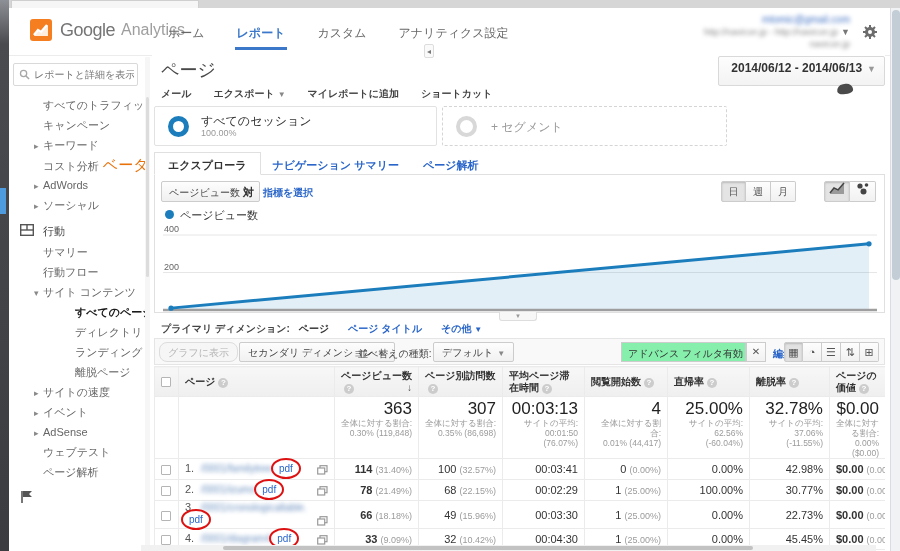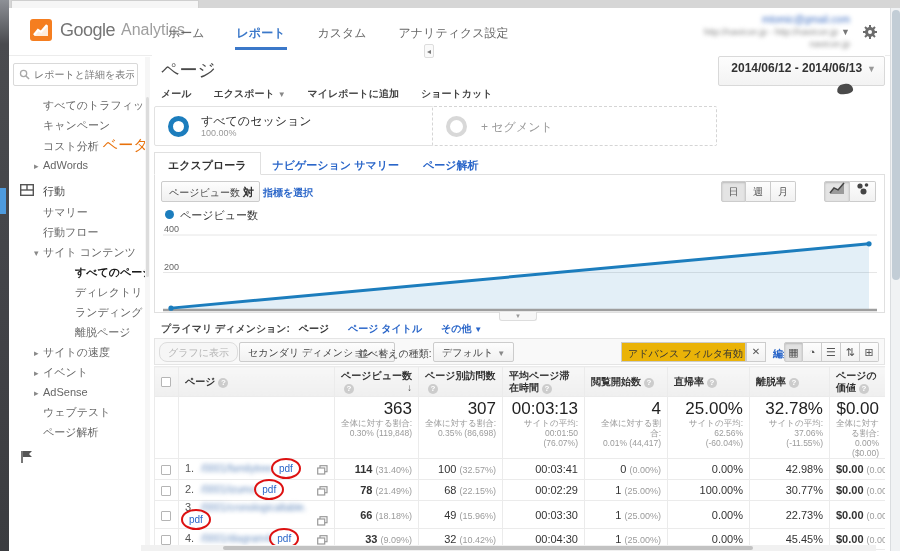--- a/index.html
+++ b/index.html
@@ -61,21 +61,21 @@
   .date-box .caret { color:#999; font-size:9px; margin-left:5px; font-weight:normal; }
 
   .action-bar { position:absolute; left:9px; top:33px; height:16px; display:flex; }
   .action-item { font-size:10px; font-weight:bold; color:#444; margin-right:22px; cursor:pointer; }
   .action-item .caret { color:#888; font-size:8px; margin-left:3px; }
   .insight-icon { position:absolute; right:32px; top:30px; width:16px; height:10px; background:#4a4a4a; border-radius:45% 45% 40% 40%/70% 70% 40% 40%; transform:rotate(-8deg); cursor:pointer; }
 
   .segments { position:absolute; left:2px; top:52px; width:731px; height:40px; }
   .seg-box { position:absolute; top:0; height:40px; background:#fff; }
   .seg-all { left:0; width:283px; border:1px solid #e2e2e2; border-radius:2px; cursor:pointer;padding-left:12px; }
-  .seg-add { left:278px; width:285px; border:1px dashed #d5d5d5; border-radius:2px; cursor:pointer; }
+  .seg-add { left:288px; width:285px; border:1px dashed #d5d5d5; border-radius:2px; cursor:pointer; }
   .seg-ring { position:absolute; left:13px; top:9px; width:21px; height:21px; border-radius:50%; }
   .seg-ring.blue { border:5px solid #1c7dbd; }
   .seg-ring.gray { border:4px solid #d8d8d8; }
   .seg-label { position:absolute; left:46px; top:6px; font-size:12px; color:#333; }
   .seg-sub { position:absolute; left:46px; top:21px; font-size:9px; color:#999; }
   .seg-add-label { position:absolute; left:48px; top:12px; font-size:12px; color:#9a9a9a; }
 
   .tabs { position:absolute; left:2px; top:98px; height:23px; width:731px; }
   .tab-active { display:inline-block; height:23px; padding:5px 13px 0; background:#fff; border:1px solid #e0e0e0; border-bottom:1px solid #fff; font-size:11px; font-weight:bold; color:#333; position:relative; z-index:2; cursor:pointer; }
   .tab-link { display:inline-block; padding:5px 12px 0; font-size:11px; font-weight:bold; color:#2a66c9; cursor:pointer; }
@@ -103,21 +103,21 @@
   .dim-row { position:absolute; left:9px; top:268px; font-size:10px; }
   .dim-label { font-weight:bold; color:#444; }
   .dim-primary { font-weight:bold; color:#333; margin-left:6px; cursor:pointer; }
   .dim-link { color:#2a66c9; font-weight:bold; margin-left:16px; cursor:pointer; }
   .dim-link .caret { color:#2a66c9; font-size:8px; }
 
   .ctrl-bar { position:absolute; left:2px; top:284px; width:731px; height:27px; background:#f9f9f9; border:1px solid #e5e5e5; }
   .ctrl-btn { position:absolute; top:3px; height:20px; padding:3px 8px 0; border:1px solid #ccc; border-radius:2px; background:linear-gradient(#fdfdfd,#f1f1f1); font-size:10px; color:#444; cursor:pointer; white-space:nowrap; }
   .ctrl-btn.disabled { color:#b5b5b5; background:#f6f6f6; border-color:#ddd; cursor:default; }
   .sort-label { position:absolute; left:203px; top:8px; font-size:10px; color:#444; }
-  .filter-box { position:absolute; left:466px; top:3px; width:125px; height:20px; border:1px solid #ccc; background:#eab308; font-size:10px; color:#333; padding:4px 4px 0 6px; white-space:nowrap; overflow:hidden; }
+  .filter-box { position:absolute; left:466px; top:3px; width:125px; height:20px; border:1px solid #ccc; background:#86efac; font-size:10px; color:#333; padding:4px 4px 0 6px; white-space:nowrap; overflow:hidden; }
   .filter-x { position:absolute; left:591px; top:3px; width:20px; height:20px; border:1px solid #ccc; background:linear-gradient(#fdfdfd,#f1f1f1); text-align:center; line-height:18px; font-size:10px; color:#555; cursor:pointer; }
   .edit-link { position:absolute; left:618px; top:8px; font-size:10px; font-weight:bold; color:#2a66c9; cursor:pointer; }
   .view-group { position:absolute; right:5px; top:3px; display:flex; }
   .view-btn { width:19px; height:20px; border:1px solid #ccc; border-left:none; background:linear-gradient(#fdfdfd,#f1f1f1); text-align:center; line-height:18px; font-size:11px; color:#555; cursor:pointer; }
   .view-btn:first-child { border-left:1px solid #ccc; border-radius:2px 0 0 2px; }
   .view-btn:last-child { border-radius:0 2px 2px 0; }
   .view-btn.sel { background:#e2e2e2; box-shadow:inset 0 1px 2px rgba(0,0,0,.18); }
 
   
   .data-table { position:absolute; left:2px; top:312px; width:731px; border-collapse:collapse; table-layout:fixed; background:#fff; }
@@ -197,22 +197,24 @@
       <div class="search-box">
         <svg class="search-icon" viewBox="0 0 12 12">
             <circle cx="5" cy="5" r="3.4" fill="none" stroke="#a7a7a7" stroke-width="1.4"></circle>
             <line x1="7.6" y1="7.6" x2="11" y2="11" stroke="#a7a7a7" stroke-width="1.6"></line>
           </svg>
         <input placeholder="レポートと詳細を表示" style="">
       </div>
       <div class="side-list">
           <div class="side-item lv2"><span>すべてのトラフィック</span></div>
           <div class="side-item lv2"><span>キャンペーン</span></div>
+          <div class="side-item lv2a"><span class="arrow">▸</span><span>キーワード</span></div>
           <div class="side-item lv2"><span>コスト分析</span><span class="badge-beta">ベータ版</span></div>
           <div class="side-item lv2a"><span class="arrow">▸</span><span>AdWords</span></div>
+          <div class="side-item lv2a"><span class="arrow">▸</span><span>ソーシャル</span></div>
           <div class="side-item section"><span class="sicon"><svg width="14" height="12" viewBox="0 0 14 12">
                 <rect x="0.7" y="0.7" width="12.6" height="10.6" fill="none" stroke="#555" stroke-width="1.4"></rect>
                 <line x1="0.7" y1="6" x2="13.3" y2="6" stroke="#555" stroke-width="1.4"></line>
                 <line x1="7" y1="0.7" x2="7" y2="6" stroke="#555" stroke-width="1.4"></line>
               </svg></span><span>行動</span></div>
           <div class="side-item lv2"><span>サマリー</span></div>
           <div class="side-item lv2"><span>行動フロー</span></div>
           <div class="side-item lv2a"><span class="arrow">▾</span><span>サイト コンテンツ</span></div>
           <div class="side-item lv3 active"><span>すべてのページ</span></div>
           <div class="side-item lv3"><span>ディレクトリ</span></div>

